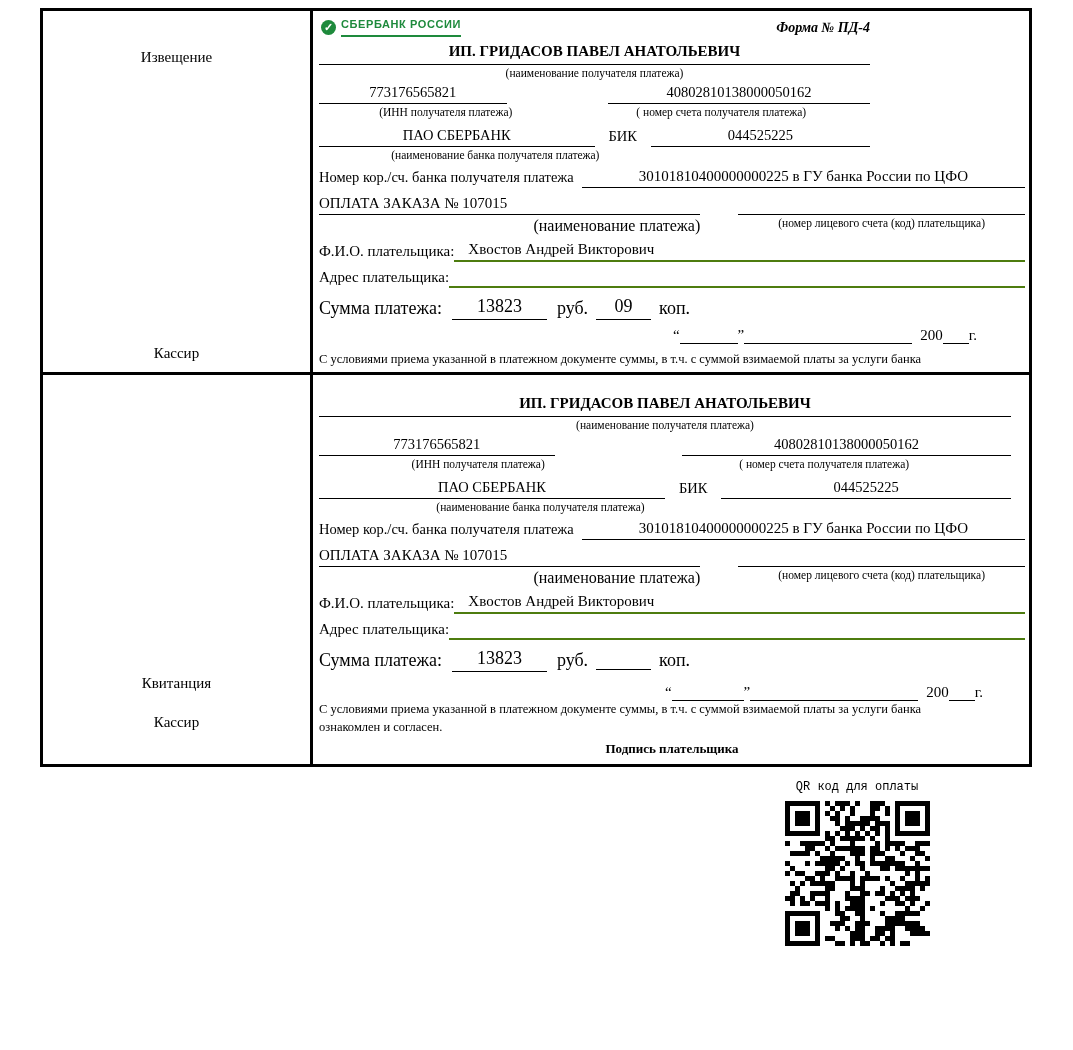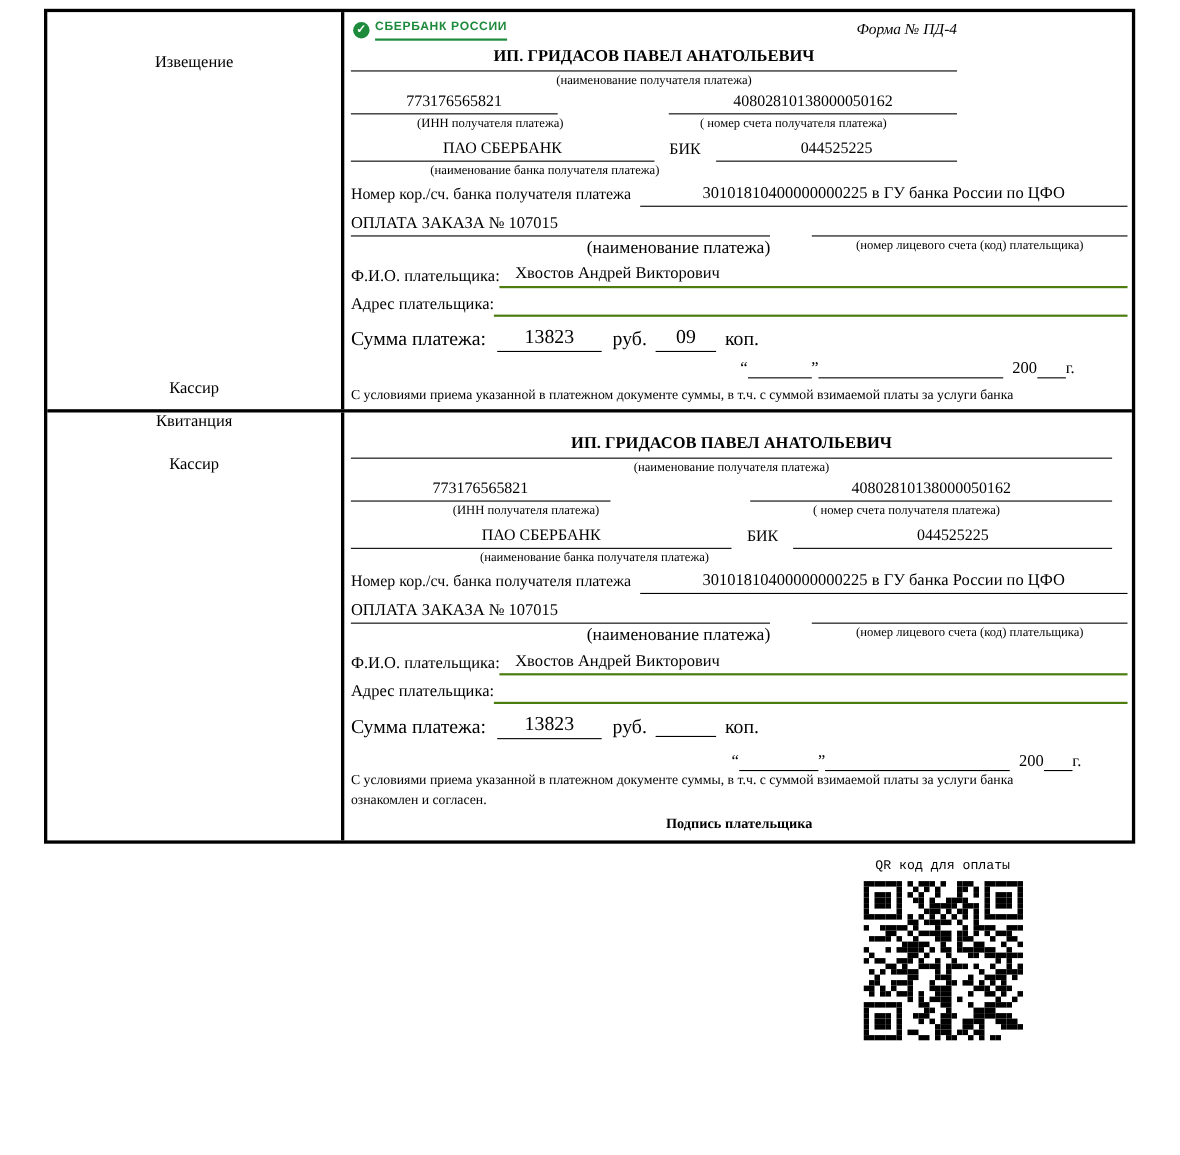--- a/index.html
+++ b/index.html
@@ -5,33 +5,33 @@
 *{margin:0;padding:0;box-sizing:border-box}
 html,body{background:#fff}
 body{width:1073px;height:1050px;position:relative;overflow:hidden;
      font-family:"Liberation Serif","DejaVu Serif",serif;color:#000;font-size:14.5px}
 .doc{position:absolute;left:40px;top:8px;width:992px;border:3px solid #000;background:#fff}
 .section{display:flex}
 .section--top{height:361px}
 .section--bottom{height:392px;border-top:3px solid #000}
 .left-cell{flex:0 0 270px;border-right:3px solid #000;display:flex;flex-direction:column;align-items:center}
 .section--top .left-cell{justify-content:space-between;padding:38px 0 10px}
-.section--bottom .left-cell{gap:22px;padding-bottom:23px}
+.section--bottom .left-cell{justify-content:flex-end;gap:22px;padding-bottom:33px}
 .cell-title{font-weight:400;font-size:15px}
 .right-cell{flex:1;min-width:0;display:flex;flex-direction:column;padding:6px 4px 8px 6px;overflow:hidden}
 .upper{position:relative}
 .section--top .upper{margin-right:155px}
 .section--bottom .upper{margin:14px 14px 0 0}
 .hdr{position:relative;height:26px}
 .logo{position:absolute;left:2px;top:1px;display:flex;align-items:center;gap:5px}
 .logo-icon{width:15px;height:15px;border-radius:50%;background:#1e8a3c;color:#fff;font-size:11px;line-height:15px;
            text-align:center;font-weight:700;font-family:"Liberation Sans",sans-serif}
 .logo-text{color:#1e8a3c;font-family:"Liberation Sans",sans-serif;font-size:11px;font-weight:700;letter-spacing:.6px;
            border-bottom:2px solid #1e8a3c;padding-bottom:5px}
-.form-no{position:absolute;right:0;top:3px;font-weight:400;font-style:italic;font-size:14px}
+.form-no{position:absolute;right:0;top:3px;font-weight:700;font-style:italic;font-size:14px}
 .recipient{text-align:center;font-weight:700;font-size:15px;border-bottom:1px solid #000;padding-bottom:4px}
 .lbl-center{text-align:center;font-size:11.5px;padding:2px 0 3px}
 .cols{display:flex;margin-top:2px}
 .c1{flex:0 0 46%;display:flex;flex-direction:column}
 .c2{flex:1;display:flex;flex-direction:column}
 .field{border-bottom:1px solid #000;text-align:center;padding-bottom:2px}
 .c1 .field{width:74%;margin-right:auto}
 .c2 .field{width:88%;margin-left:auto}
 .bank-row{display:flex;align-items:flex-end;margin-top:6px;gap:10px}
 .bank-name{flex:0 0 50%}

